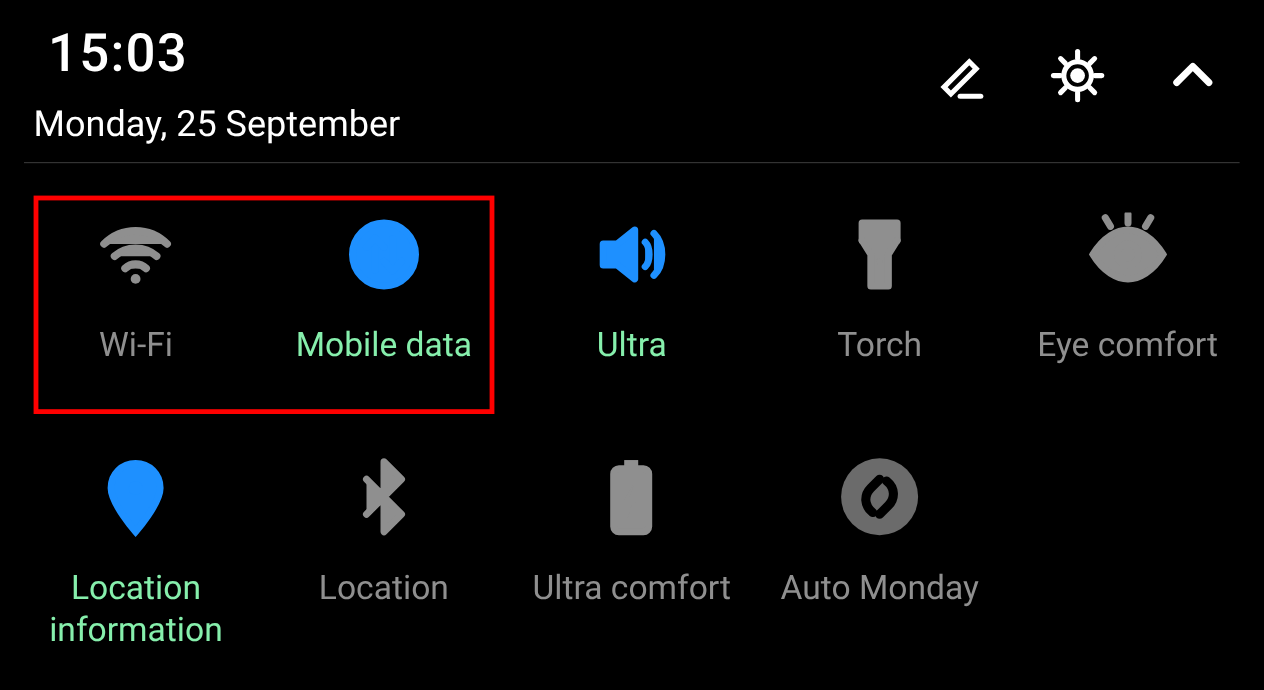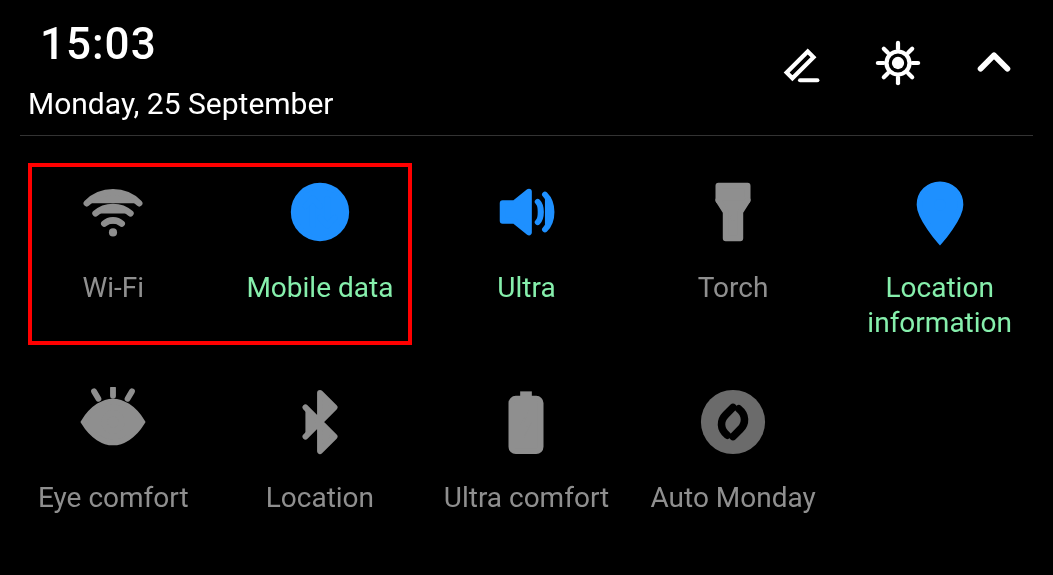--- a/index.html
+++ b/index.html
@@ -172,43 +172,43 @@
     <div class="tile-icon">
       <svg viewBox="0 0 24 24" fill="none" stroke-width="2" stroke-linejoin="round" stroke-linecap="round">
         <rect x="7" y="3" width="10" height="5"></rect>
         <path d="M7 8 L9.5 12 L9.5 21 L14.5 21 L14.5 12 L17 8"></path>
         <circle cx="12" cy="14" r="0.9" fill="#8f8f8f" stroke="none"></circle>
       </svg>
     </div>
     <div class="tile-label">Torch</div>
   </div>
 
-  <div class="tile on">
-    <div class="tile-icon">
-      <svg viewBox="0 0 24 24" fill="none" stroke-width="2">
-        <path d="M12 22 C12 22 5 14 5 9.5 C5 5.5 8.1 2.5 12 2.5 C15.9 2.5 19 5.5 19 9.5 C19 14 12 22 12 22 Z"></path>
-        <circle cx="12" cy="9.5" r="2" fill="#1e90ff" stroke="none"></circle>
-      </svg>
-    </div>
-    <div class="tile-label">Location information</div>
-  </div>
-
   <div class="tile off">
     <div class="tile-icon">
       <svg viewBox="0 0 24 24" fill="none" stroke-width="2" stroke-linecap="round">
         <path d="M2 12 C5 7 9 5 12 5 C15 5 19 7 22 12 C19 17 15 19 12 19 C9 19 5 17 2 12 Z"></path>
         <circle cx="12" cy="12" r="3"></circle>
         <line x1="7" y1="4" x2="5.5" y2="1.5"></line>
         <line x1="12" y1="3" x2="12" y2="0.5"></line>
         <line x1="17" y1="4" x2="18.5" y2="1.5"></line>
       </svg>
     </div>
     <div class="tile-label">Eye comfort</div>
   </div>
 
+  <div class="tile on">
+    <div class="tile-icon">
+      <svg viewBox="0 0 24 24" fill="none" stroke-width="2">
+        <path d="M12 22 C12 22 5 14 5 9.5 C5 5.5 8.1 2.5 12 2.5 C15.9 2.5 19 5.5 19 9.5 C19 14 12 22 12 22 Z"></path>
+        <circle cx="12" cy="9.5" r="2" fill="#1e90ff" stroke="none"></circle>
+      </svg>
+    </div>
+    <div class="tile-label">Location information</div>
+  </div>
+
   <div class="tile off">
     <div class="tile-icon">
       <svg viewBox="0 0 24 24" fill="none" stroke-width="2" stroke-linejoin="round" stroke-linecap="round">
         <path d="M7 7 L17 17 L12 22 L12 2 L17 7 L7 17"></path>
       </svg>
     </div>
     <div class="tile-label">Location</div>
   </div>
 
   <div class="tile off">

